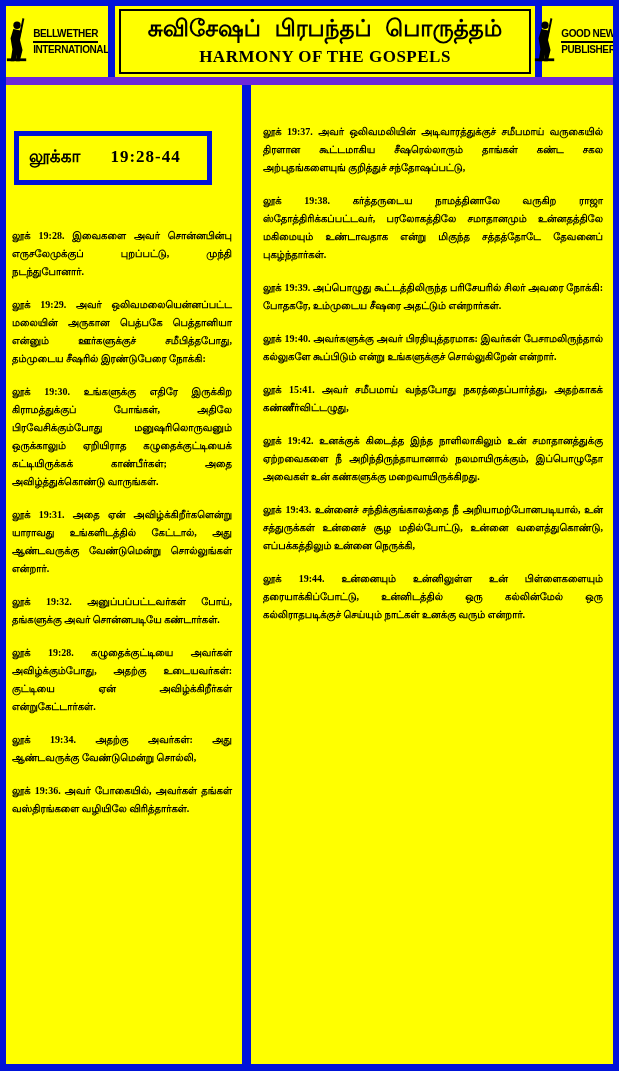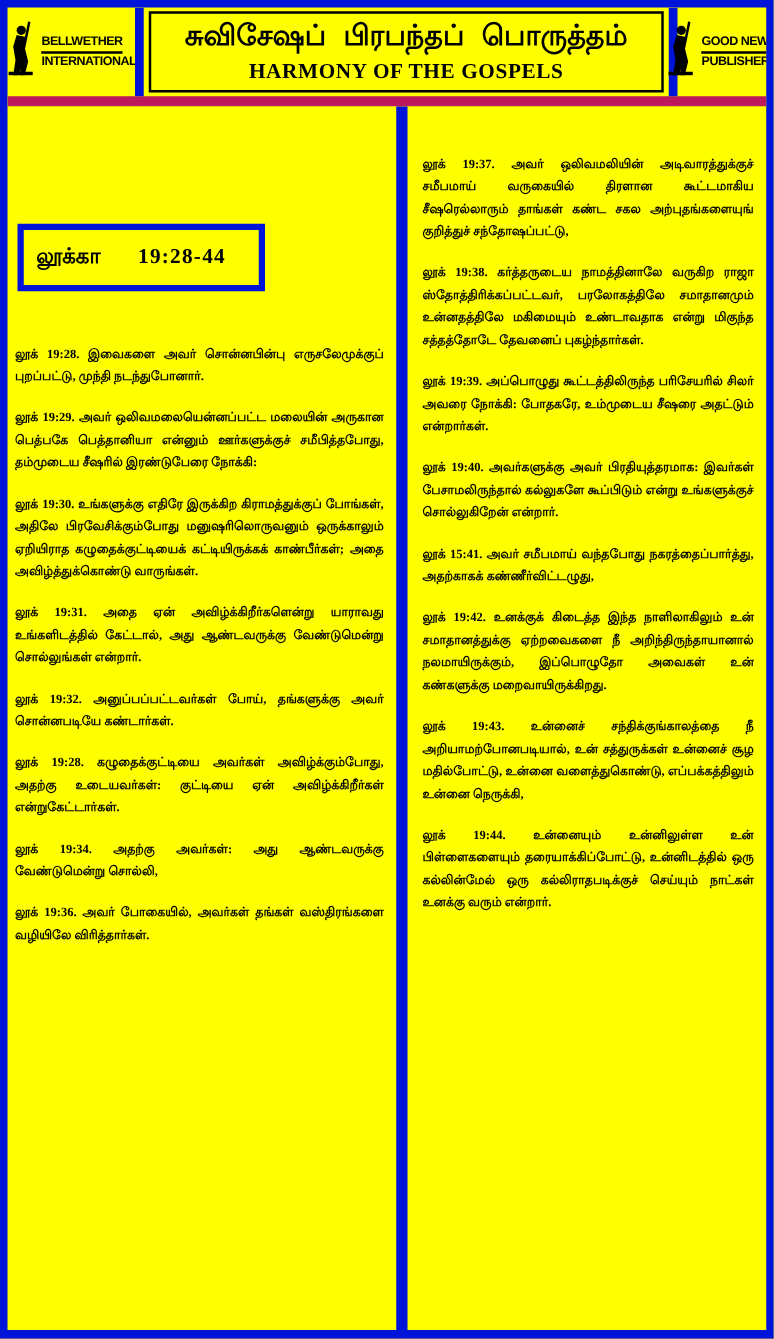--- a/index.html
+++ b/index.html
@@ -8,42 +8,42 @@
     width:619px; height:1071px;
     background:#FFFF00;
     border:6px solid #0013D9;
     border-bottom-width:7px;
     display:flex; flex-direction:column;
     font-family:"Liberation Sans", sans-serif;
     color:#000;
     overflow:hidden;
   }
   
-  .header { flex:0 0 79px; display:flex; border-bottom:8px solid #be185d; }
+  .header { flex:0 0 79px; display:flex; border-bottom:8px solid #6d28d9; }
   .logo-cell {
     display:flex; align-items:center; justify-content:center; gap:4px;
     padding:2px;
   }
   .logo-cell.left  { width:102px; }
   .logo-cell.right { width:71px; }
   .logo-icon { flex:0 0 auto; }
   .logo-text { font-weight:bold; font-size:10px; line-height:13px; letter-spacing:-0.4px; white-space:nowrap; }
   .logo-text .l1 { border-bottom:2px solid #000; padding-bottom:1px; display:inline-block; }
   .title-cell { flex:1; border-left:7px solid #0013D9; border-right:7px solid #0013D9; padding:3px 4px; }
   .title-box {
     border:2px solid #000; height:100%;
     display:flex; flex-direction:column; align-items:center; justify-content:center;
     gap:2px;
   }
   .title-tamil   { font-size:23px; font-weight:bold; font-family:Liberation Mono, monospace; }
   .title-english { font-size:17px; font-weight:bold; font-family:"Liberation Serif", serif; letter-spacing:0.5px; }
   
   .bodyarea { flex:1; display:flex; min-height:0; overflow:hidden; }
   .col { overflow:hidden; }
-  .col.left  { width:311px; padding:0 10px 0 6px;margin-top:48px; }
+  .col.left  { width:236px; padding:0 10px 0 6px; }
   .divider   { width:9px; background:#0013D9; flex:0 0 auto; }
   .col.right { flex:1; padding:38px 10px 0 12px; }
   .ref-box {
     margin:46px 0 42px 2px;
     width:198px;
     border:5px solid #0013D9;
     padding:11px 8px 12px 10px;
     font-size:17px; font-weight:bold;
     display:flex; align-items:baseline;
     font-family:"Liberation Serif", serif;

